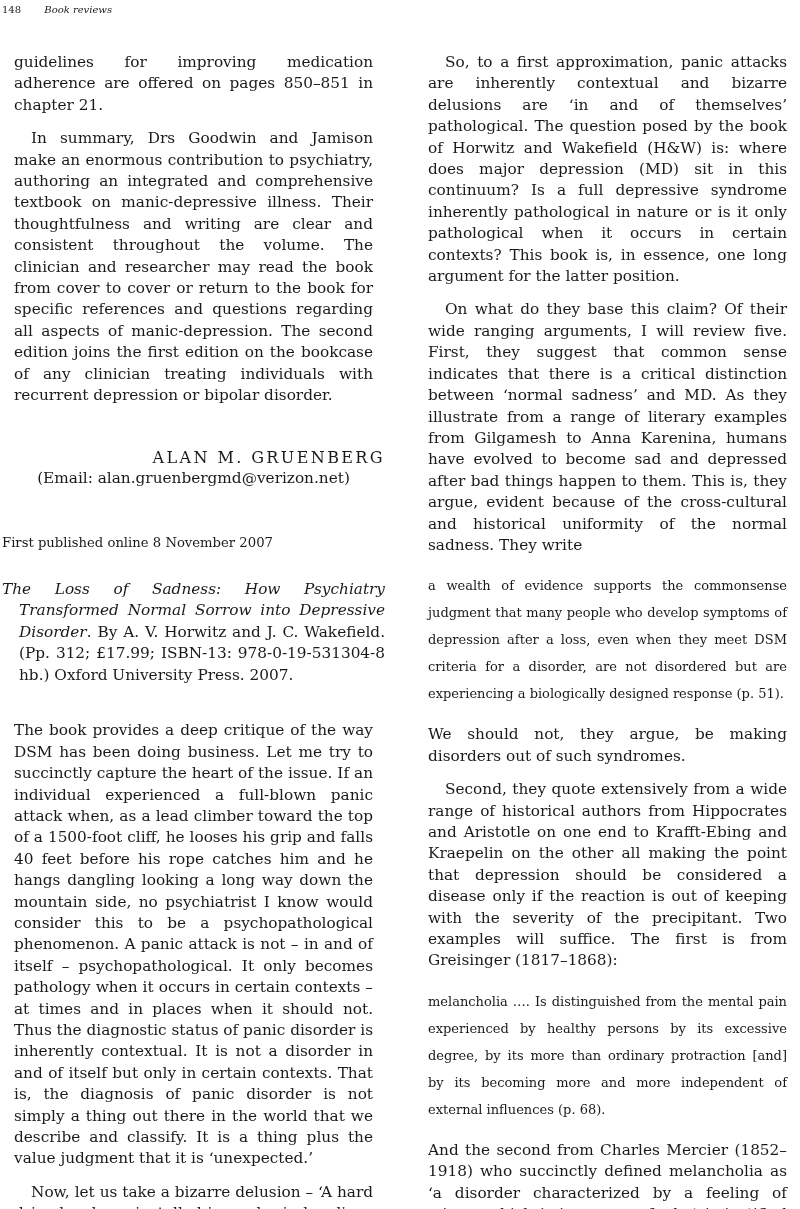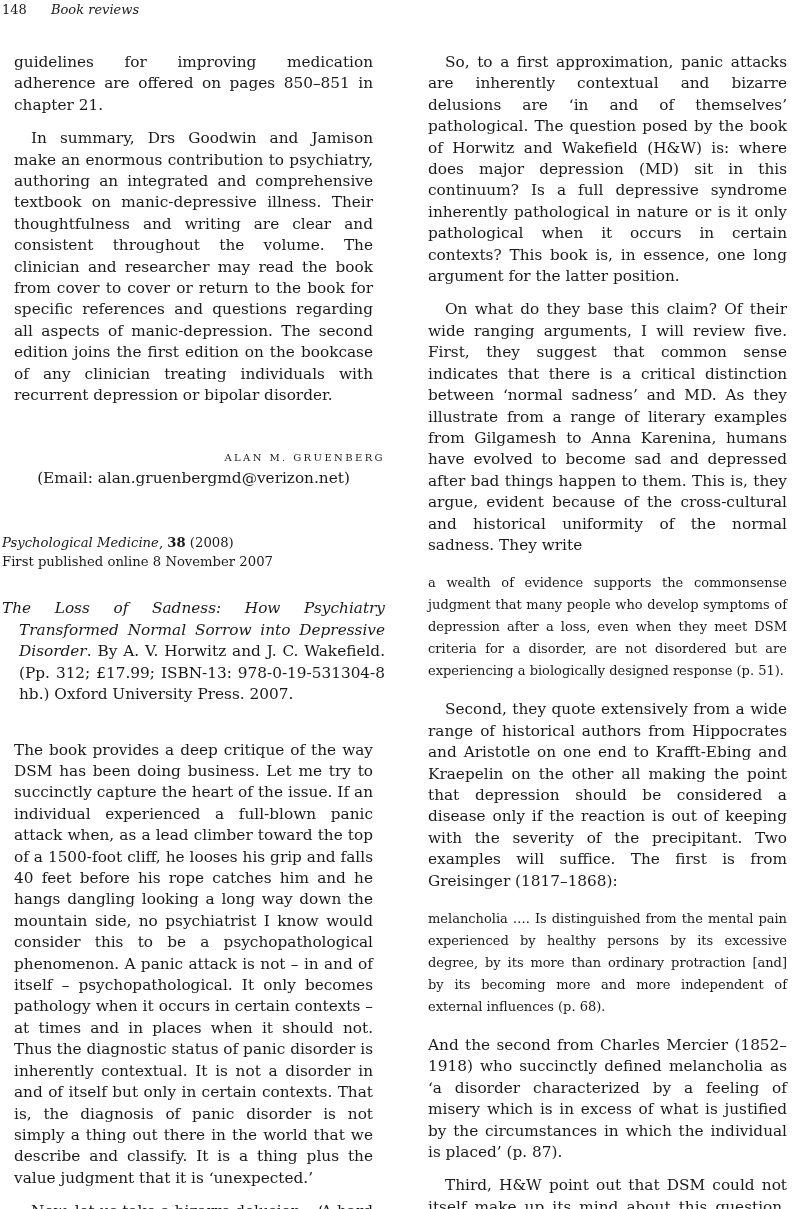--- a/index.html
+++ b/index.html
@@ -3,42 +3,42 @@
 <meta charset="utf-8">
 <style>
   html, body { margin: 0; padding: 0; background: #ffffff; }
   body {
     width: 800px; height: 1209px; overflow: hidden; position: relative;
     font-family: "DejaVu Serif", "Liberation Serif", serif;
     color: #1a1a1a;
   }
   .running-head {
     position: absolute; left: 2px; top: 0px;
-    font-size: 13px; line-height: 20px; white-space: nowrap; text-align: center;
+    font-size: 10px; line-height: 20px; white-space: nowrap; text-align: center;
   }
   .running-head .pg { margin-right: 20px; }
   .running-head .sec { font-style: italic; }
 
   .col {
     position: absolute; top: 40px; width: 383px;
   }
   .col.left { left: 2px; }
   .col.right { left: 416px; }
 
   p {
     margin: 12px;
     font-size: 15.3px; line-height: 21.4px;
     text-align: justify; hyphens: manual;
   }
   p.indent { text-indent: 17px; }
   p.noindent { text-indent: 0; }
 
   .sig-name {
     margin-top: 43px; text-align: right;
-    font-size: 10px; letter-spacing: 2.4px; line-height: 16px;
+    font-size: 16px; letter-spacing: 2.4px; line-height: 16px;
   }
   .sig-email {
     text-align: center; font-size: 15.3px; line-height: 21px; margin-top: 2px;
   }
 
   .citation {
     margin-top: 44px; font-size: 13.2px; line-height: 19.3px;
   }
   .citation .journal { font-style: italic; }
   .citation .vol { font-weight: bold; }
@@ -50,59 +50,57 @@
     text-align: justify;
   }
   .book-ref .title { font-style: italic; }
 
   .body-start { margin-top: 34px; }
 
   blockquote {
     margin: 16px 0 17px 0; padding: 0;
   }
   blockquote p {
-    font-size: 13px; line-height: 22px;
+    font-size: 13px; line-height: 27px;
   }
 </style>
 </head>
 <body>
 
 <div class="running-head">
   <span class="pg">148</span>
   <span class="sec">Book reviews</span>
 </div>
 
 <div class="col left">
   <p class="noindent">guidelines for improving medication adherence are offered on pages 850–851 in chapter 21.</p>
   <p class="indent">In summary, Drs Goodwin and Jamison make an enormous contribution to psychiatry, authoring an integrated and comprehensive textbook on manic-depressive illness. Their thoughtfulness and writing are clear and consistent throughout the volume. The clinician and researcher may read the book from cover to cover or return to the book for specific references and questions regarding all aspects of manic-depression. The second edition joins the first edition on the bookcase of any clinician treating individuals with recurrent depression or bipolar disorder.</p>
 
   <div class="sig-name">ALAN M. GRUENBERG</div>
   <div class="sig-email">(Email: alan.gruenbergmd@verizon.net)</div>
 
   <div class="citation">
-    <div>
-      <span class="journal">Psychological Medicine</span><span>, </span><span class="vol">38</span><span> </span><span>(2008)</span>
-    </div>
     <div>First published online 8 November 2007</div>
   </div>
 
   <div class="book-ref"><span class="title">The Loss of Sadness: How Psychiatry Transformed Normal Sorrow into Depressive Disorder</span><span>. By A. V. Horwitz and J. C. Wakefield. (Pp. 312; £17.99; ISBN-13: 978-0-19-531304-8 hb.) Oxford University Press. 2007.</span></div>
 
   <p class="noindent body-start">The book provides a deep critique of the way DSM has been doing business. Let me try to succinctly capture the heart of the issue. If an individual experienced a full-blown panic attack when, as a lead climber toward the top of a 1500-foot cliff, he looses his grip and falls 40 feet before his rope catches him and he hangs dangling looking a long way down the moun­tain side, no psychiatrist I know would consider this to be a psychopathological phenomenon. A panic attack is not – in and of itself – psychopathological. It only becomes pathology when it occurs in certain con­texts – at times and in places when it should not. Thus the diagnostic status of panic disorder is inherently contextual. It is not a disorder in and of itself but only in certain contexts. That is, the diagnosis of panic dis­order is not simply a thing out there in the world that we describe and classify. It is a thing plus the value judgment that it is ‘unexpected.’</p>
   <p class="indent"><span>Now, let us take a bizarre delusion – ‘A hard drive has been installed in my brain by aliens because they want to send me in a space pod to Alpha Centuri to contact the advanced civilizations there.’ Does it mat­ter in our consideration of this symptom whether the patient has just split up from his long-term girlfriend, was sexually abused as a child or has recently lost his job? Putting aside the rare cases where such symptoms might be explicable from neurological lesions or drugs of abuse, this symptom is </span></p>
 </div>
 
 <div class="col right">
   <p class="indent">So, to a first approximation, panic attacks are in­herently contextual and bizarre delusions are ‘in and of themselves’ pathological. The question posed by the book of Horwitz and Wakefield (H&amp;W) is: where does major depression (MD) sit in this continuum? Is a full depressive syndrome inherently pathological in nature or is it only pathological when it occurs in certain contexts? This book is, in essence, one long argument for the latter position.</p>
   <p class="indent">On what do they base this claim? Of their wide ranging arguments, I will review five. First, they suggest that common sense indicates that there is a critical distinction between ‘normal sadness’ and MD. As they illustrate from a range of literary examples from Gilgamesh to Anna Karenina, humans have evolved to become sad and depressed after bad things happen to them. This is, they argue, evident because of the cross-cultural and historical uniformity of the normal sadness. They write</p>
 
   <blockquote>
     <p class="noindent">a wealth of evidence supports the commonsense judgment that many people who develop symptoms of depression after a loss, even when they meet DSM criteria for a disorder, are not disordered but are experiencing a biologically designed response (p. 51).</p>
   </blockquote>
 
+  <p class="noindent">We should not, they argue, be making disorders out of such syndromes.</p>
   <p class="indent">Second, they quote extensively from a wide range of historical authors from Hippocrates and Aristotle on one end to Krafft-Ebing and Kraepelin on the other all making the point that depression should be considered a disease only if the reaction is out of keeping with the severity of the precipitant. Two examples will suffice. The first is from Greisinger (1817–1868):</p>
 
   <blockquote>
     <p class="noindent">melancholia …. Is distinguished from the mental pain ex­perienced by healthy persons by its excessive degree, by its more than ordinary protraction [and] by its becoming more and more independent of external influences (p. 68).</p>
   </blockquote>
 
   <p class="noindent">And the second from Charles Mercier (1852–1918) who succinctly defined melancholia as ‘a disorder characterized by a feeling of misery which is in excess of what is justified by the circumstances in which the individual is placed’ (p. 87).</p>
   <p class="indent"><span>Third, H&amp;W point out that DSM could not itself make up its mind about this question. DSM-III and all subsequent DSM editions have contained the grief exclusion. That is, they list one psychosocial context in which MD (like the panic attack during the climbing accident) should </span></p>
 </div>
 

